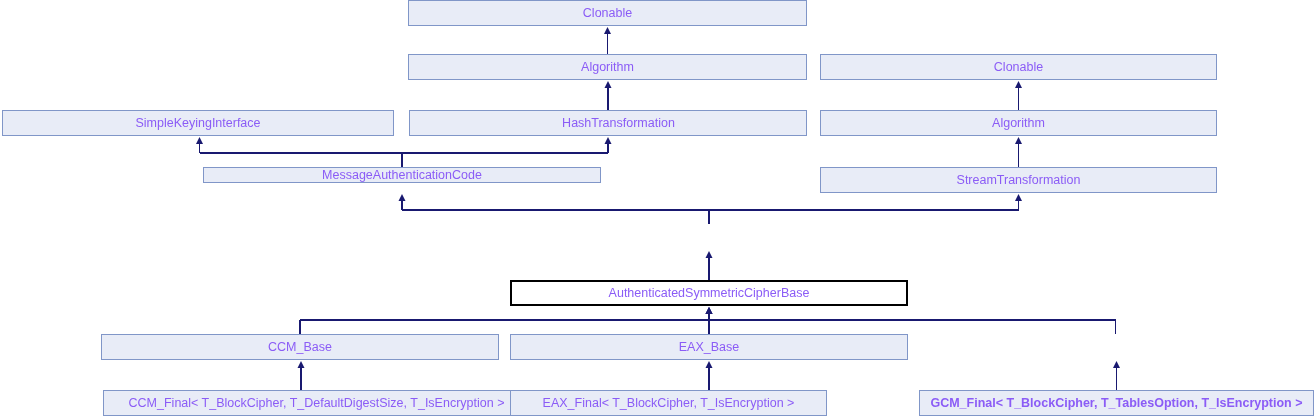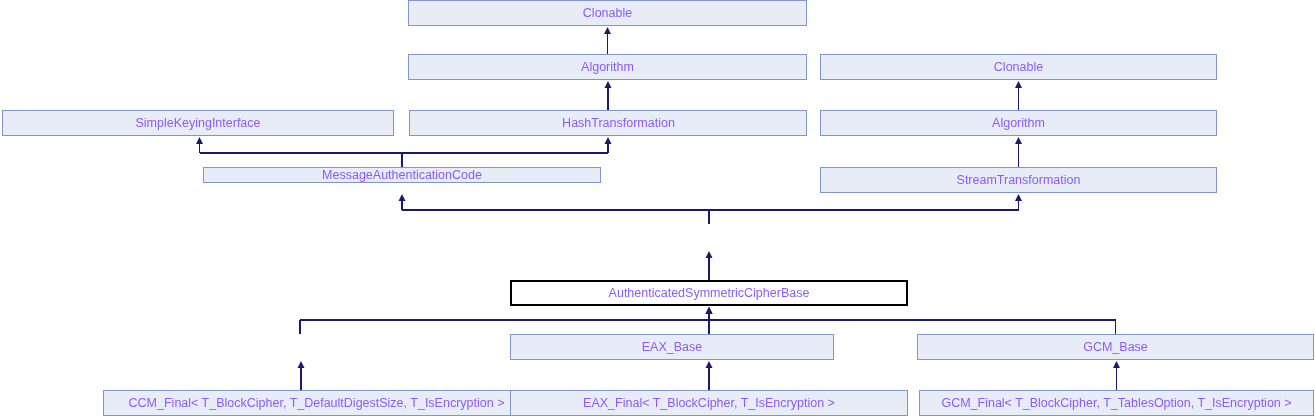--- a/index.html
+++ b/index.html
@@ -143,28 +143,28 @@
     </div>
     <div class="node normal" style="left: 203px; top: 167px; width: 398px; height: 16px;">
       <span>MessageAuthenticationCode</span>
     </div>
     <div class="node normal" style="left: 820px; top: 167px; width: 397px; height: 26px;">
       <span>StreamTransformation</span>
     </div>
     <div class="node current" style="left: 510px; top: 280px; width: 398px; height: 26px;">
       <span>AuthenticatedSymmetricCipherBase</span>
     </div>
-    <div class="node normal" style="left: 510px; top: 334px; width: 324px; height: 26px;">
+    <div class="node normal" style="left: 101px; top: 334px; width: 398px; height: 26px;">
+      <span>CCM_Base</span>
+    </div>
+    <div class="node normal" style="left: 510px; top: 334px; width: 398px; height: 26px;">
       <span>EAX_Base</span>
-    </div>
-    <div class="node normal" style="left: 917px; top: 334px; width: 397px; height: 26px;">
-      <span>GCM_Base</span>
     </div>
     <div class="node normal" style="left: 103px; top: 390px; width: 427px; height: 26px;">
       <span>CCM_Final&lt; T_BlockCipher, T_DefaultDigestSize, T_IsEncryption &gt;</span>
     </div>
-    <div class="node normal" style="left: 510px; top: 390px; width: 398px; height: 26px;">
+    <div class="node normal" style="left: 510px; top: 390px; width: 317px; height: 26px;">
       <span>EAX_Final&lt; T_BlockCipher, T_IsEncryption &gt;</span>
     </div>
-    <div class="node normal" style="left: 919px; top: 390px; width: 395px; height: 26px;">
+    <div class="node normal" style="left: 919px; top: 390px; width: 395px; height: 26px; font-weight: bold;">
       <span>GCM_Final&lt; T_BlockCipher, T_TablesOption, T_IsEncryption &gt;</span>
     </div>
   </div>
 
 </body></html>

